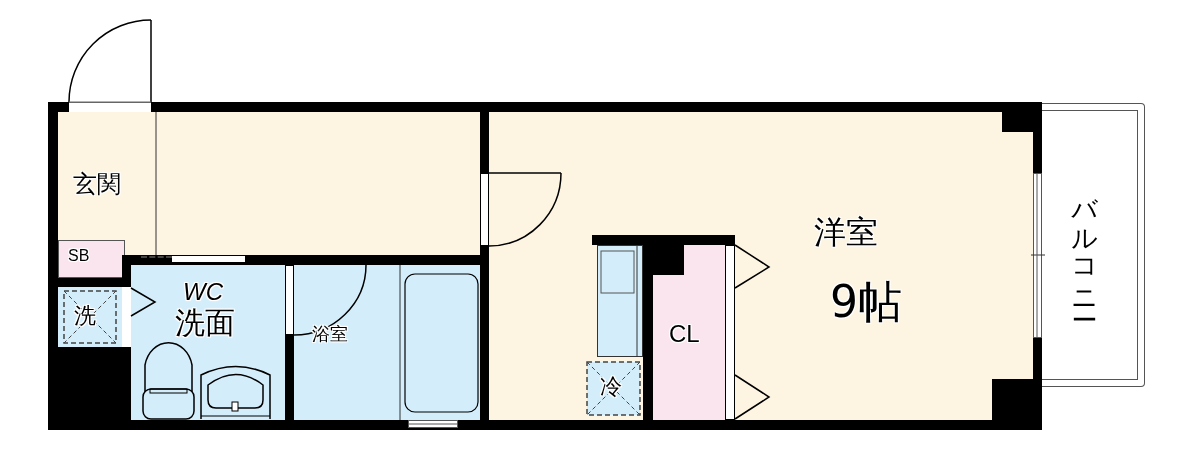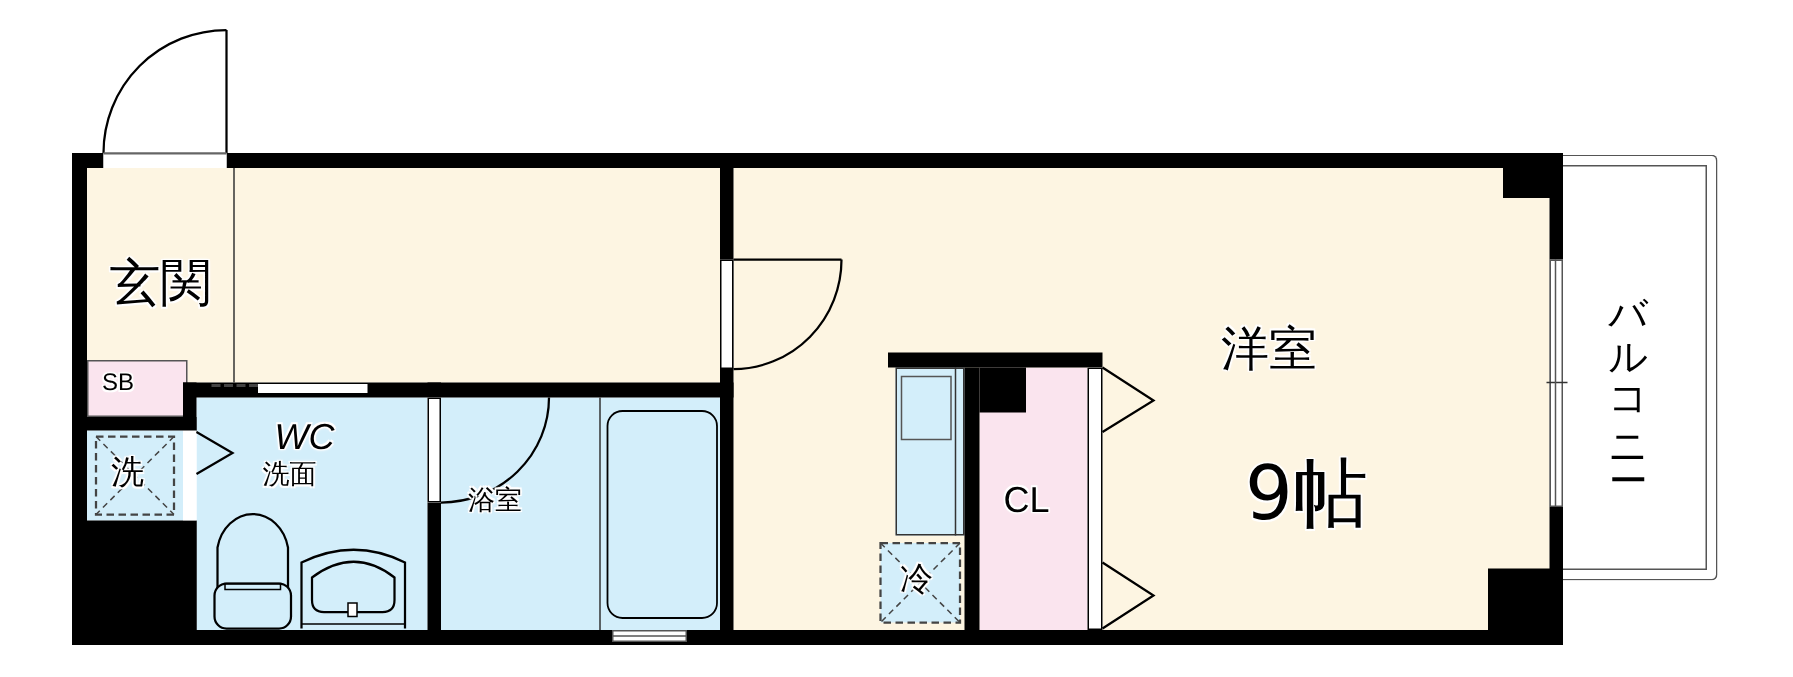--- a/index.html
+++ b/index.html
@@ -116,23 +116,23 @@
     <line x1="400" y1="265" x2="400" y2="420" stroke="#333" stroke-width="1"></line>
     <rect x="405" y="274" width="73" height="138" rx="10" fill="none" stroke="#000" stroke-width="1.2"></rect>
   </g>
 
   <line x1="408" y1="424" x2="458" y2="424" stroke="#555" stroke-width="1"></line>
 
   <line x1="1031" y1="255" x2="1045" y2="255" stroke="#333" stroke-width="1"></line>
   <line x1="1037" y1="173" x2="1037" y2="338" stroke="#555" stroke-width="1"></line>
 </svg>
 
-<div class="label" style="left:73px;top:172px;font-size:34px;text-align:right;">玄関</div>
+<div class="label" style="left:73px;top:172px;font-size:24px;text-align:right;">玄関</div>
 <div class="label" style="left:68px;top:248px;font-size:16px;font-family:'Liberation Sans',sans-serif;">SB</div>
 <div class="label" style="left:74px;top:305px;font-size:22px;">洗</div>
 <div class="label" style="left:183px;top:280px;font-size:24px;font-family:'Liberation Sans',sans-serif;font-style:italic;">WC</div>
-<div class="label" style="left:175px;top:308px;font-size:18px;">洗面</div>
+<div class="label" style="left:175px;top:308px;font-size:30px;">洗面</div>
 <div class="label" style="left:312px;top:325px;font-size:18px;">浴室</div>
 <div class="label" style="left:669px;top:322px;font-size:24px;font-family:'Liberation Sans',sans-serif;">CL</div>
 <div class="label" style="left:600px;top:376px;font-size:22px;">冷</div>
 <div class="label" style="left:814px;top:216px;font-size:32px;">洋室</div>
-<div class="label" style="left:830px;top:280px;font-size:50px;margin-top:24px;">9帖</div>
+<div class="label" style="left:830px;top:280px;font-size:44px;">9帖</div>
 <div class="label vtext" style="left:1072px;top:180px;font-size:26px;">バルコニー</div>
 
 </body></html>

